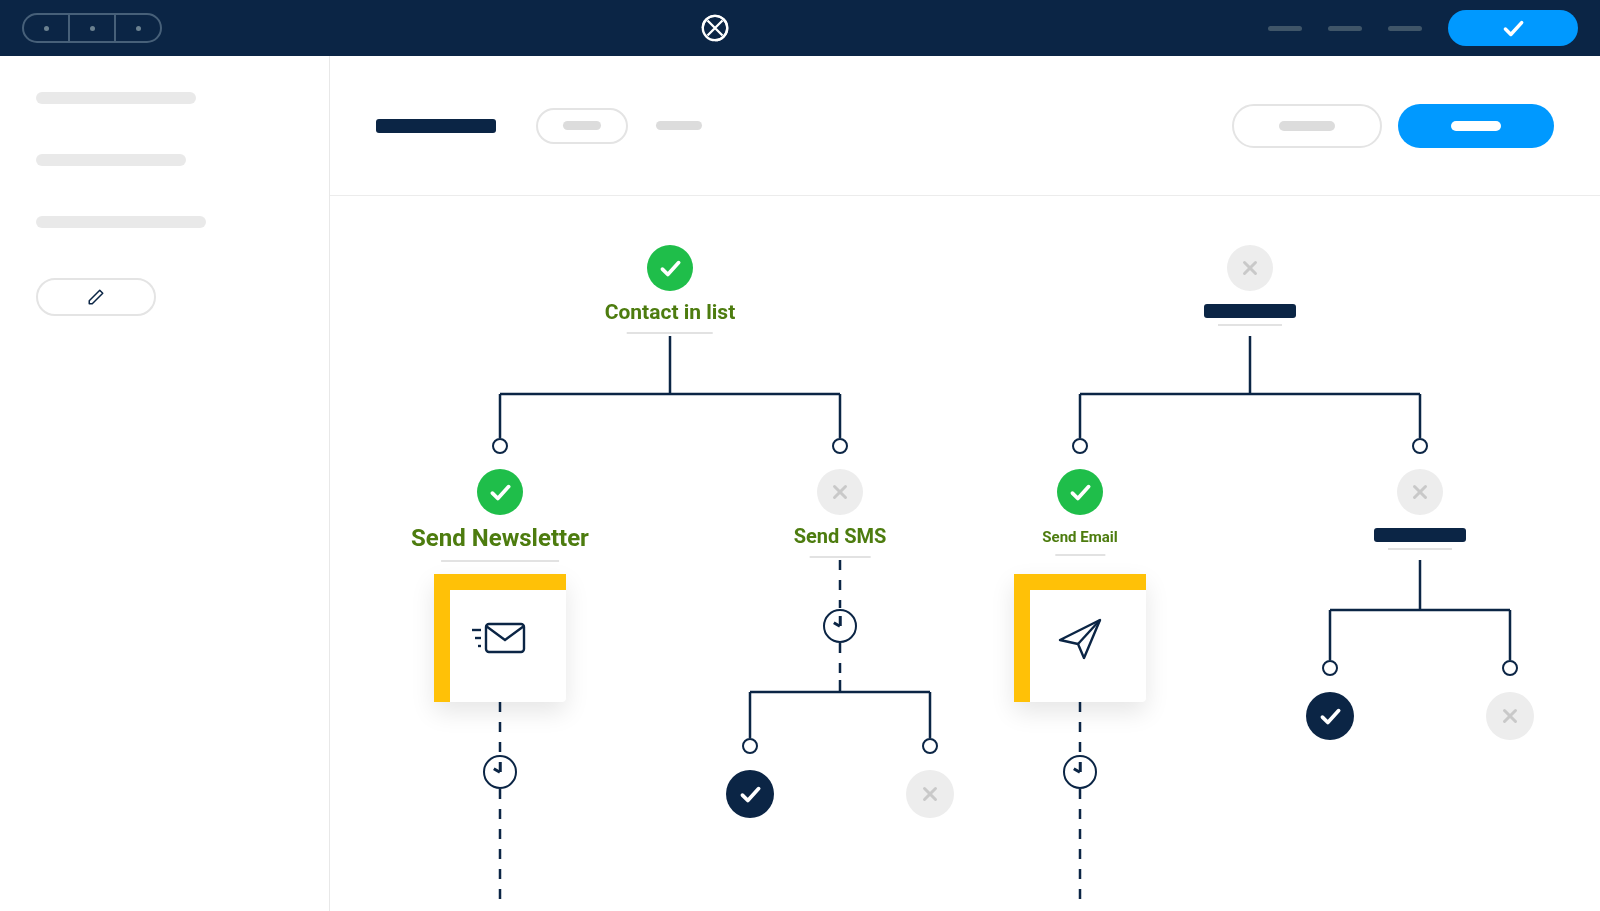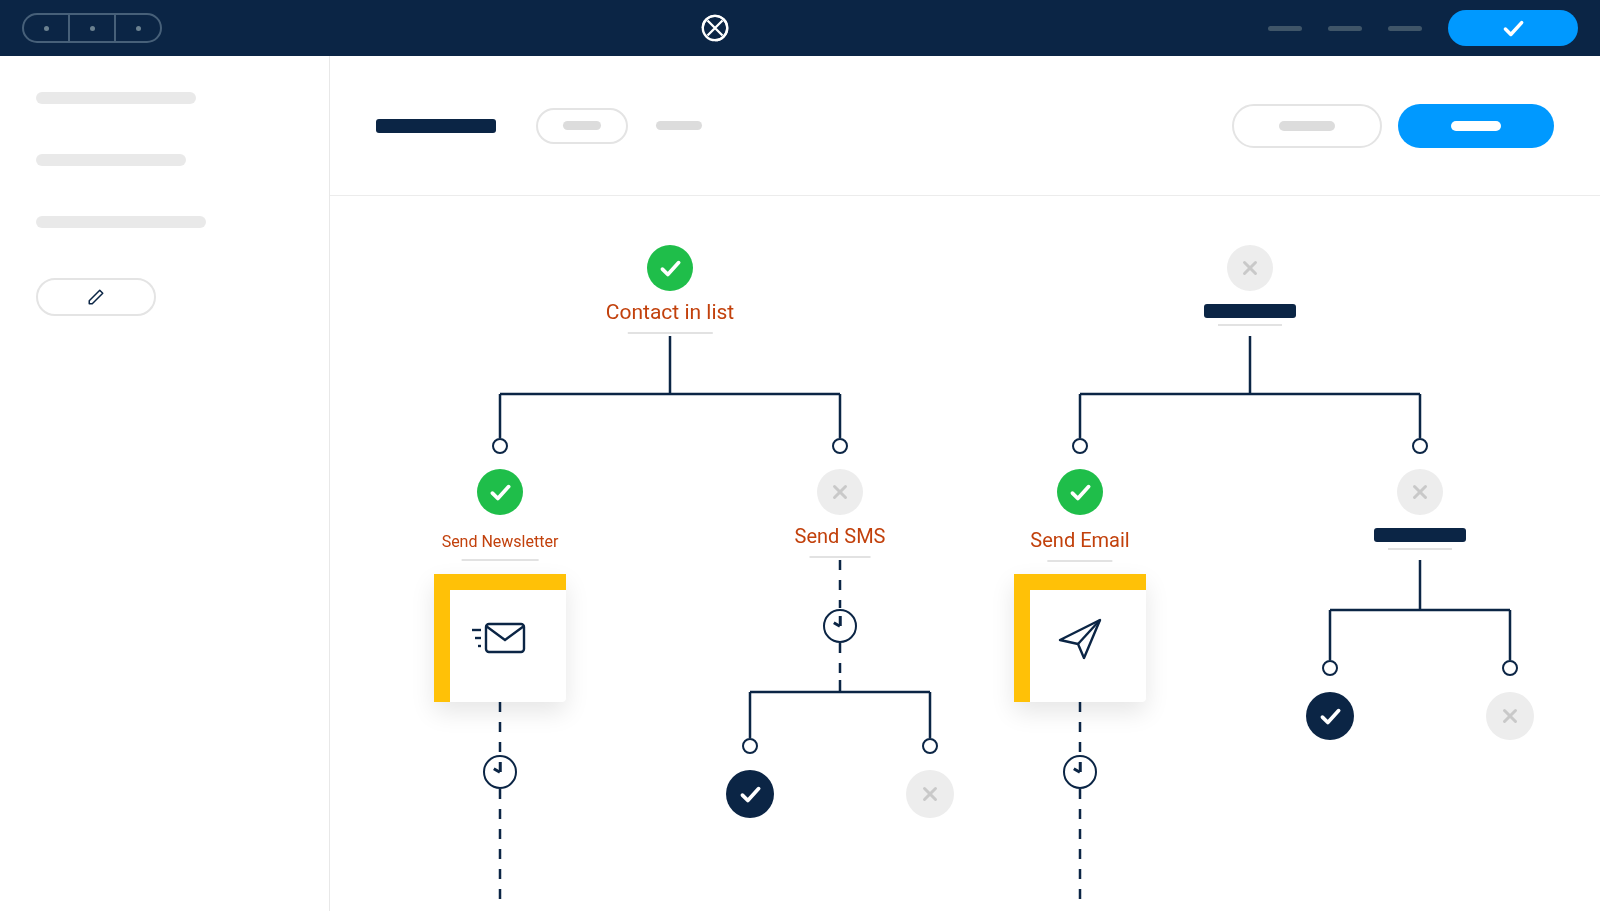--- a/index.html
+++ b/index.html
@@ -33,21 +33,21 @@
   .tab-pill > span { width:38px; height:9px; background:#dcdcdc; border-radius:5px; }
   .tab-flat  { width:46px; height:9px; background:#dcdcdc; border-radius:5px; }
   .toolbar-spacer { flex:1; }
   .btn-outline { width:150px; height:44px; border:2px solid #e4e4e4; border-radius:22px; display:flex; align-items:center; justify-content:center; margin-right:16px; }
   .btn-outline > span { width:56px; height:10px; background:#dcdcdc; border-radius:5px; }
   .btn-primary { width:156px; height:44px; background:#0099ff; border-radius:22px; display:flex; align-items:center; justify-content:center; }
   .btn-primary > span { width:50px; height:10px; background:#fff; border-radius:5px; }
 
   
   .canvas { flex:1; position:relative; background:#fff; }
-  .node-label { position:absolute; color:#c2410c; font-weight:400; text-align:center; transform:translateX(-50%); white-space:nowrap; }
+  .node-label { position:absolute; color:#4d7c0f; font-weight:700; text-align:center; transform:translateX(-50%); white-space:nowrap; }
   .node-label::after { content:""; display:block; width:66%; height:2px; background:#e2e2e2; margin:8px auto 0; }
   .ph-bar { position:absolute; height:14px; background:#0b2545; border-radius:3px; transform:translateX(-50%); }
   .ph-bar::after { content:""; display:block; width:70%; height:2px; background:#e2e2e2; margin:20px auto 0; }
 
   .badge { position:absolute; border-radius:50%; display:flex; align-items:center; justify-content:center; transform:translate(-50%,-50%); }
   .badge svg { display:block; }
   .g { background:#1fbe4a; } .g svg{ stroke:#fff; }
   .mute { background:#ededed; } .mute svg{ stroke:#c9c9c9; }
   .dark { background:#0b2545; } .dark svg{ stroke:#fff; }
 
@@ -145,21 +145,21 @@
         <path d="M170 0 L170 12 M0 12 L340 12 M0 12 L0 56 M340 12 L340 56"></path>
       </svg>
       <div class="ring" style="left:170px; top:250px;"></div>
       <div class="ring" style="left:510px; top:250px;"></div>
 
       <div class="badge g" style="left:170px; top:296px; width:46px; height:46px;">
         <svg width="26" height="26" viewBox="0 0 24 24" fill="none" stroke-width="3.4" stroke-linecap="round" stroke-linejoin="round">
             <polyline points="5 13 10 18 20 7"></polyline>
           </svg>
       </div>
-      <div class="node-label" style="left:170px; top:336px; font-size:16px;">Send Newsletter</div>
+      <div class="node-label" style="left:170px; top:328px; font-size:24px;">Send Newsletter</div>
       <div class="card" style="left:170px; top:378px;">
         <div class="ic">
           <svg width="60" height="44" viewBox="0 0 60 44">
             <rect x="16" y="8" width="38" height="28" rx="3" fill="none" stroke="#0b2545" stroke-width="2.4"></rect>
             <path d="M16 10 L35 24 L54 10" fill="none" stroke="#0b2545" stroke-width="2.4"></path>
             <line x1="2" y1="14" x2="11" y2="14" stroke="#0b2545" stroke-width="2.4"></line>
             <line x1="5" y1="22" x2="11" y2="22" stroke="#0b2545" stroke-width="2.4"></line>
             <line x1="8" y1="30" x2="11" y2="30" stroke="#0b2545" stroke-width="2.4"></line>
           </svg>
         </div>
@@ -218,21 +218,21 @@
         <path d="M170 0 L170 12 M0 12 L340 12 M0 12 L0 56 M340 12 L340 56"></path>
       </svg>
       <div class="ring" style="left:750px; top:250px;"></div>
       <div class="ring" style="left:1090px; top:250px;"></div>
 
       <div class="badge g" style="left:750px; top:296px; width:46px; height:46px;">
         <svg width="26" height="26" viewBox="0 0 24 24" fill="none" stroke-width="3.4" stroke-linecap="round" stroke-linejoin="round">
             <polyline points="5 13 10 18 20 7"></polyline>
           </svg>
       </div>
-      <div class="node-label" style="left:750px; top:332px; font-size:20px;">Send Email</div>
+      <div class="node-label" style="left:750px; top:332px; font-size:15px;">Send Email</div>
       <div class="card" style="left:750px; top:378px;">
         <div class="ic">
           <svg width="52" height="52" viewBox="0 0 52 52">
             <path d="M6 28 L46 8 L30 46 L24 32 Z" fill="none" stroke="#0b2545" stroke-width="2.4" stroke-linejoin="round"></path>
             <line x1="24" y1="32" x2="46" y2="8" stroke="#0b2545" stroke-width="2.4"></line>
           </svg>
         </div>
       </div>
       <svg class="conn" style="left:750px; top:506px;">
           <line class="dash" x1="0" y1="0" x2="0" y2="52"></line>

